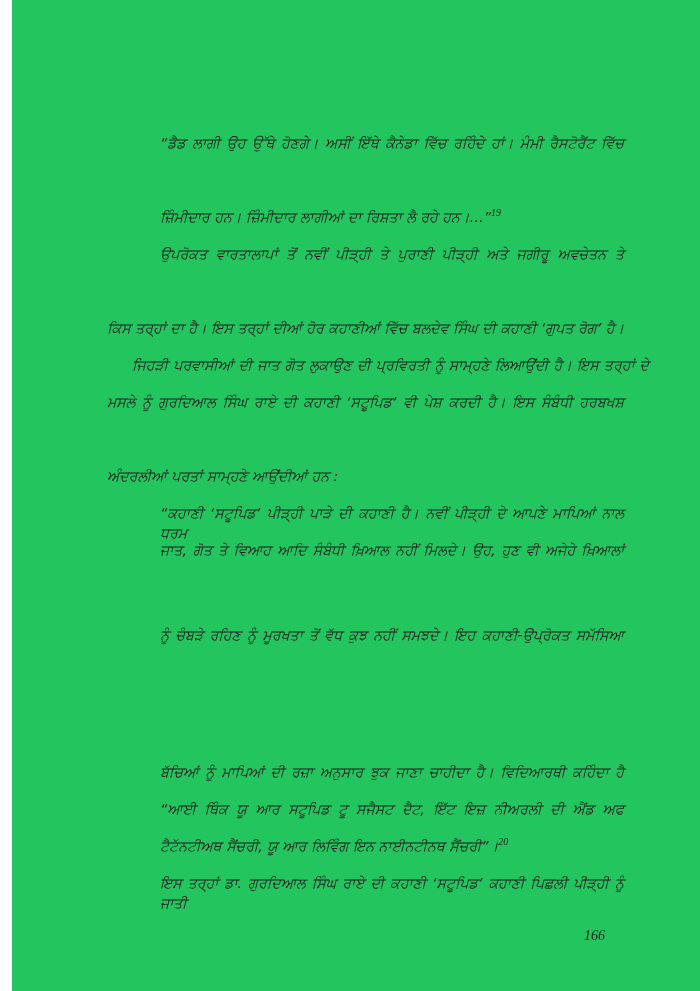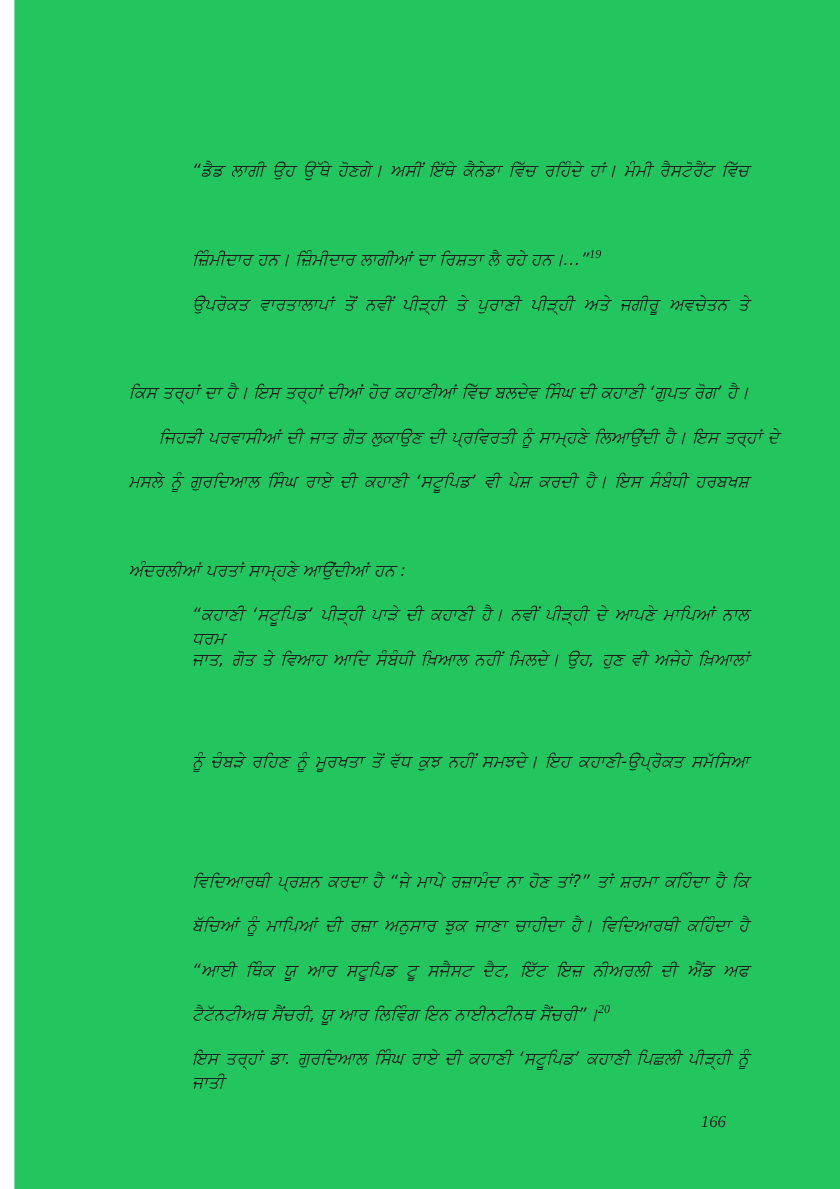--- a/index.html
+++ b/index.html
@@ -60,21 +60,20 @@
 
   <div class="line justify" style="left:148px; top:244px; width:464px; word-spacing:4px;"><span>ਉਪਰੋਕਤ ਵਾਰਤਾਲਾਪਾਂ ਤੋਂ ਨਵੀਂ ਪੀੜ੍ਹੀ ਤੇ ਪੁਰਾਣੀ ਪੀੜ੍ਹੀ ਅਤੇ ਜਗੀਰੂ ਅਵਚੇਤਨ ਤੇ</span></div>
   <div class="line justify" style="left:95px; top:318px; width:517px;"><span>ਕਿਸ ਤਰ੍ਹਾਂ ਦਾ ਹੈ। ਇਸ ਤਰ੍ਹਾਂ ਦੀਆਂ ਹੋਰ ਕਹਾਣੀਆਂ ਵਿੱਚ ਬਲਦੇਵ ਸਿੰਘ ਦੀ ਕਹਾਣੀ ‘ਗੁਪਤ ਰੋਗ’ ਹੈ।</span></div>
   <div class="line justify" style="left:95px; top:355px; width:517px;margin-left:25px;"><span>ਜਿਹੜੀ ਪਰਵਾਸੀਆਂ ਦੀ ਜਾਤ ਗੋਤ ਲੁਕਾਉਣ ਦੀ ਪ੍ਰਵਿਰਤੀ ਨੂੰ ਸਾਮ੍ਹਣੇ ਲਿਆਉਂਦੀ ਹੈ। ਇਸ ਤਰ੍ਹਾਂ ਦੇ</span></div>
   <div class="line justify" style="left:95px; top:392px; width:517px;"><span>ਮਸਲੇ ਨੂੰ ਗੁਰਦਿਆਲ ਸਿੰਘ ਰਾਏ ਦੀ ਕਹਾਣੀ ‘ਸਟੂਪਿਡ’ ਵੀ ਪੇਸ਼ ਕਰਦੀ ਹੈ। ਇਸ ਸੰਬੰਧੀ ਹਰਬਖਸ਼</span></div>
   <div class="line justify" style="left:148px; top:503px; width:464px;"><span>“ਕਹਾਣੀ ‘ਸਟੂਪਿਡ’ ਪੀੜ੍ਹੀ ਪਾੜੇ ਦੀ ਕਹਾਣੀ ਹੈ। ਨਵੀਂ ਪੀੜ੍ਹੀ ਦੇ ਆਪਣੇ ਮਾਪਿਆਂ ਨਾਲ ਧਰਮ</span></div>
 
   <div class="line" style="left:95px; top:466px;"><span>ਅੰਦਰਲੀਆਂ ਪਰਤਾਂ ਸਾਮ੍ਹਣੇ ਆਉਂਦੀਆਂ ਹਨ :</span></div>
   <div class="line justify" style="left:148px; top:540px; width:464px;"><span>ਜਾਤ, ਗੋਤ ਤੇ ਵਿਆਹ ਆਦਿ ਸੰਬੰਧੀ ਖ਼ਿਆਲ ਨਹੀਂ ਮਿਲਦੇ। ਉਹ, ਹੁਣ ਵੀ ਅਜੇਹੇ ਖ਼ਿਆਲਾਂ</span></div>
   <div class="line justify" style="left:148px; top:577px; width:464px;margin-top:48px;"><span>ਨੂੰ ਚੰਬੜੇ ਰਹਿਣ ਨੂੰ ਮੂਰਖਤਾ ਤੋਂ ਵੱਧ ਕੁਝ ਨਹੀਂ ਸਮਝਦੇ। ਇਹ ਕਹਾਣੀ-ਉਪ੍ਰੋਕਤ ਸਮੱਸਿਆ</span></div>
-  <div class="line justify" style="left:148px; top:725px; width:464px;"><span>ਵਿਦਿਆਰਥੀ ਪ੍ਰਸ਼ਨ ਕਰਦਾ ਹੈ “ਜੇ ਮਾਪੇ ਰਜ਼ਾਮੰਦ ਨਾ ਹੋਣ ਤਾਂ?” ਤਾਂ ਸ਼ਰਮਾ ਕਹਿੰਦਾ ਹੈ ਕਿ</span></div>
   <div class="line justify" style="left:148px; top:762px; width:464px;"><span>ਬੱਚਿਆਂ ਨੂੰ ਮਾਪਿਆਂ ਦੀ ਰਜ਼ਾ ਅਨੁਸਾਰ ਝੁਕ ਜਾਣਾ ਚਾਹੀਦਾ ਹੈ। ਵਿਦਿਆਰਥੀ ਕਹਿੰਦਾ ਹੈ</span></div>
   <div class="line justify" style="left:148px; top:799px; width:464px;"><span>“ਆਈ ਥਿੰਕ ਯੂ ਆਰ ਸਟੂਪਿਡ ਟੂ ਸਜੈਸਟ ਦੈਟ, ਇੱਟ ਇਜ਼ ਨੀਅਰਲੀ ਦੀ ਐਂਡ ਅਫ</span></div>
   <div class="line" style="left:148px; top:836px;"><span>ਟੈਟੱਨਟੀਅਥ ਸੈਂਚਰੀ, ਯੂ ਆਰ ਲਿਵਿੰਗ ਇਨ ਨਾਈਨਟੀਨਥ ਸੈਂਚਰੀ”।</span><span class="sup">20</span></div>
 
   <div class="line justify" style="left:148px; top:873px; width:464px;"><span>ਇਸ ਤਰ੍ਹਾਂ ਡਾ. ਗੁਰਦਿਆਲ ਸਿੰਘ ਰਾਏ ਦੀ ਕਹਾਣੀ ‘ਸਟੂਪਿਡ’ ਕਹਾਣੀ ਪਿਛਲੀ ਪੀੜ੍ਹੀ ਨੂੰ ਜਾਤੀ</span></div>
 
   <div class="page-number">166</div>
 </div>
 
 </body></html>

